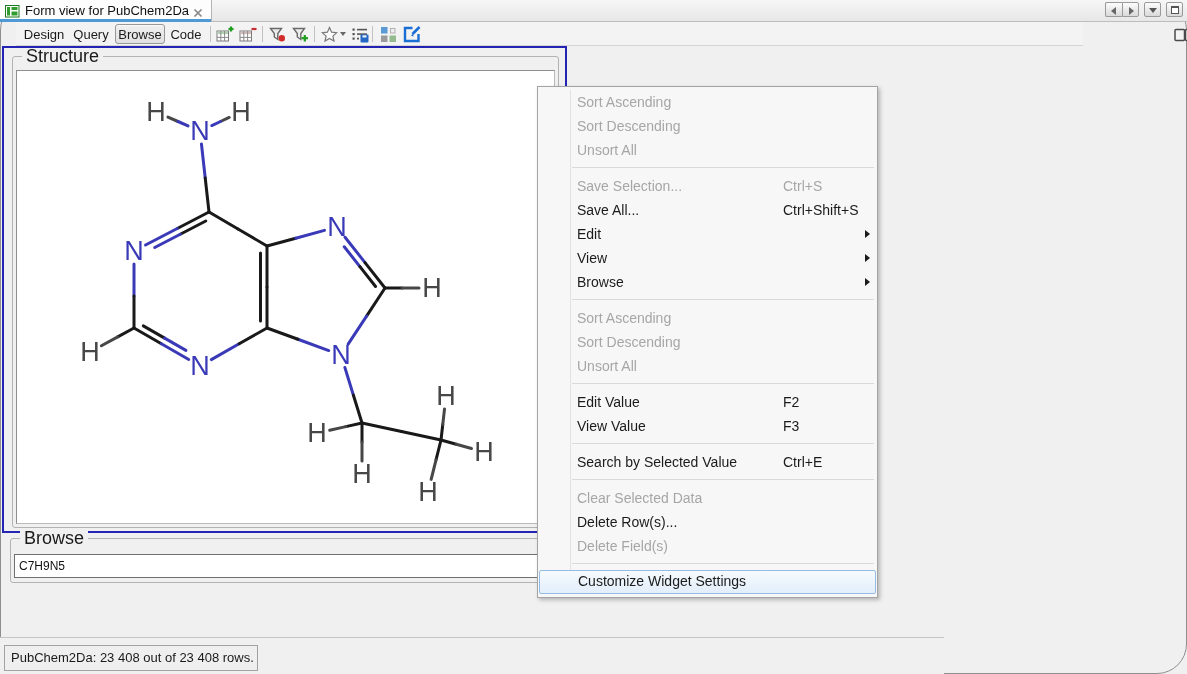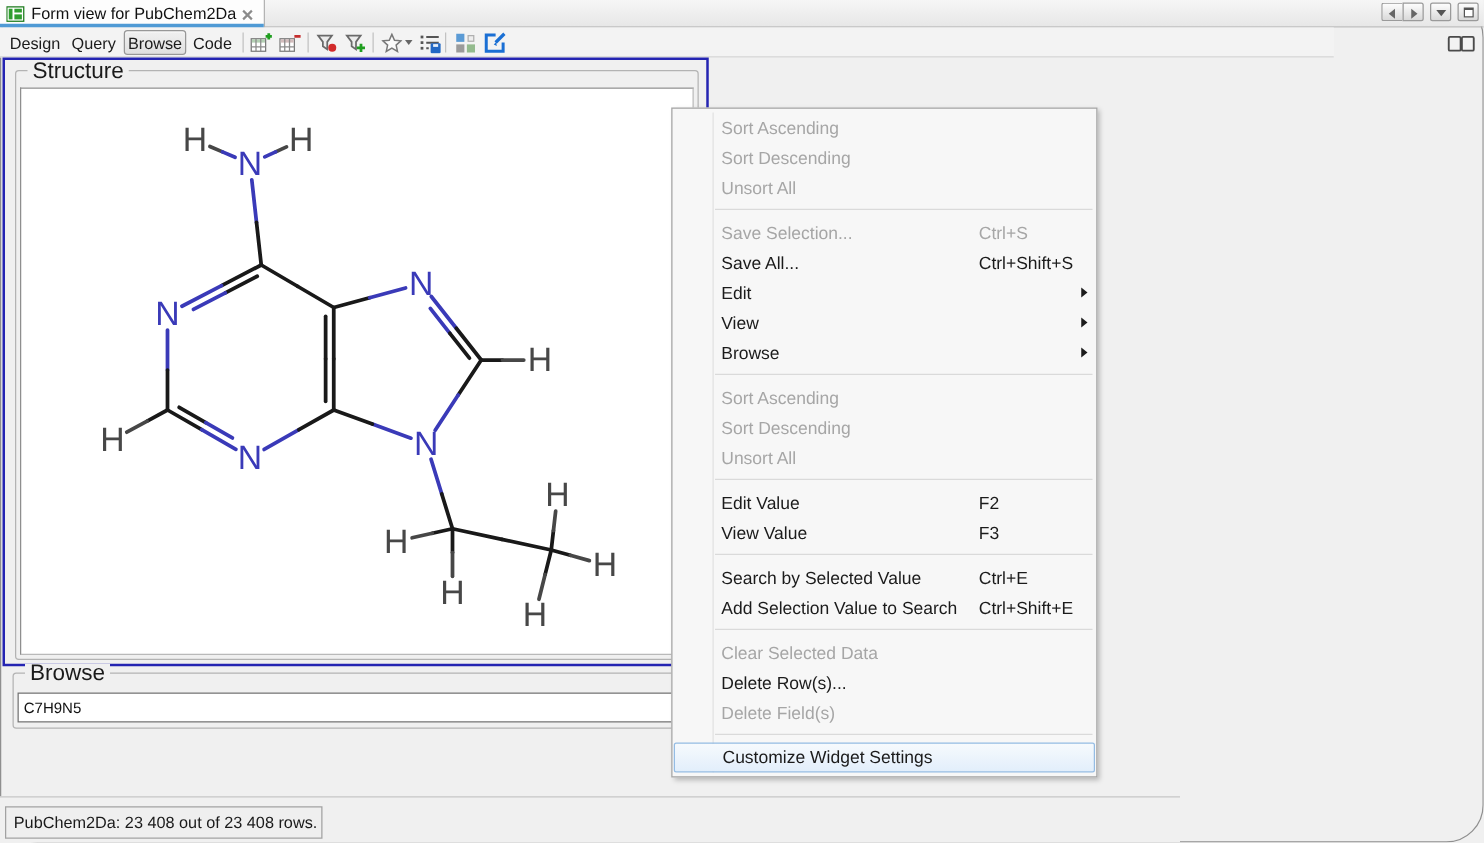--- a/index.html
+++ b/index.html
@@ -23,21 +23,21 @@
   .wb-pair { display:flex; }
   .wb-pair .wbtn:first-child { border-radius:2px 0 0 2px; border-right:none; }
   .wb-pair .wbtn:last-child { border-radius:0 2px 2px 0; }
   .tri { position:absolute; width:0; height:0; }
   .tri-left  { left:5px; top:4px; border-top:4px solid transparent; border-bottom:4px solid transparent; border-right:5px solid #666; }
   .tri-right { left:6px; top:4px; border-top:4px solid transparent; border-bottom:4px solid transparent; border-left:5px solid #666; }
   .tri-down  { left:4px; top:5px; border-left:4px solid transparent; border-right:4px solid transparent; border-top:5px solid #555; }
   .maxglyph { position:absolute; left:4px; top:3px; width:8px; height:8px; border:1px solid #555; border-top:2px solid #555; background:#fff; }
 
   
-  .toolbar { position:absolute; left:0; top:22px; width:1067px; height:24px; background:#f3f3f3;
+  .toolbar { position:absolute; left:16px; top:22px; width:1067px; height:24px; background:#f3f3f3;
              border-bottom:1px solid #d5d5d5; }
   .tbtn { position:absolute; top:2px; height:20px; line-height:19px; font-size:13px; color:#1b1b1b;
           text-align:center; border:1px solid transparent; border-radius:3px; }
   .tbtn.pressed { border-color:#979797; background:linear-gradient(#f0f0f0,#e0e0e0);
                   box-shadow:inset 0 1px 0 #fafafa; }
   .vsep { position:absolute; top:4px; width:1px; height:16px; background:#c2c2c2; }
   .ibtn { position:absolute; top:2px; width:22px; height:20px; display:flex; align-items:center; justify-content:center; }
   .caret { width:0; height:0; border-left:3.5px solid transparent; border-right:3.5px solid transparent; border-top:4px solid #666; margin-left:2px; }
 
   
@@ -310,21 +310,20 @@
       <div class="menu-item"><span class="menu-label">Browse</span><span class="menu-arrow"></span></div>
       <div class="menu-separator"></div>
       <div class="menu-item disabled"><span class="menu-label">Sort Ascending</span></div>
       <div class="menu-item disabled"><span class="menu-label">Sort Descending</span></div>
       <div class="menu-item disabled"><span class="menu-label">Unsort All</span></div>
       <div class="menu-separator"></div>
       <div class="menu-item"><span class="menu-label">Edit Value</span><span class="menu-shortcut">F2</span></div>
       <div class="menu-item"><span class="menu-label">View Value</span><span class="menu-shortcut">F3</span></div>
       <div class="menu-separator"></div>
       <div class="menu-item"><span class="menu-label">Search by Selected Value</span><span class="menu-shortcut">Ctrl+E</span></div>
-      <div class="menu-item"><span class="menu-label">Add Selection Value to Search</span><span class="menu-shortcut">Ctrl+Shift+E</span></div>
       <div class="menu-separator"></div>
       <div class="menu-item disabled"><span class="menu-label">Clear Selected Data</span></div>
       <div class="menu-item"><span class="menu-label">Delete Row(s)...</span></div>
       <div class="menu-item disabled"><span class="menu-label">Delete Field(s)</span></div>
       <div class="menu-separator"></div>
       <div class="menu-item highlighted"><span class="menu-label">Customize Widget Settings</span></div>
     </div>
 
 </div>
 

